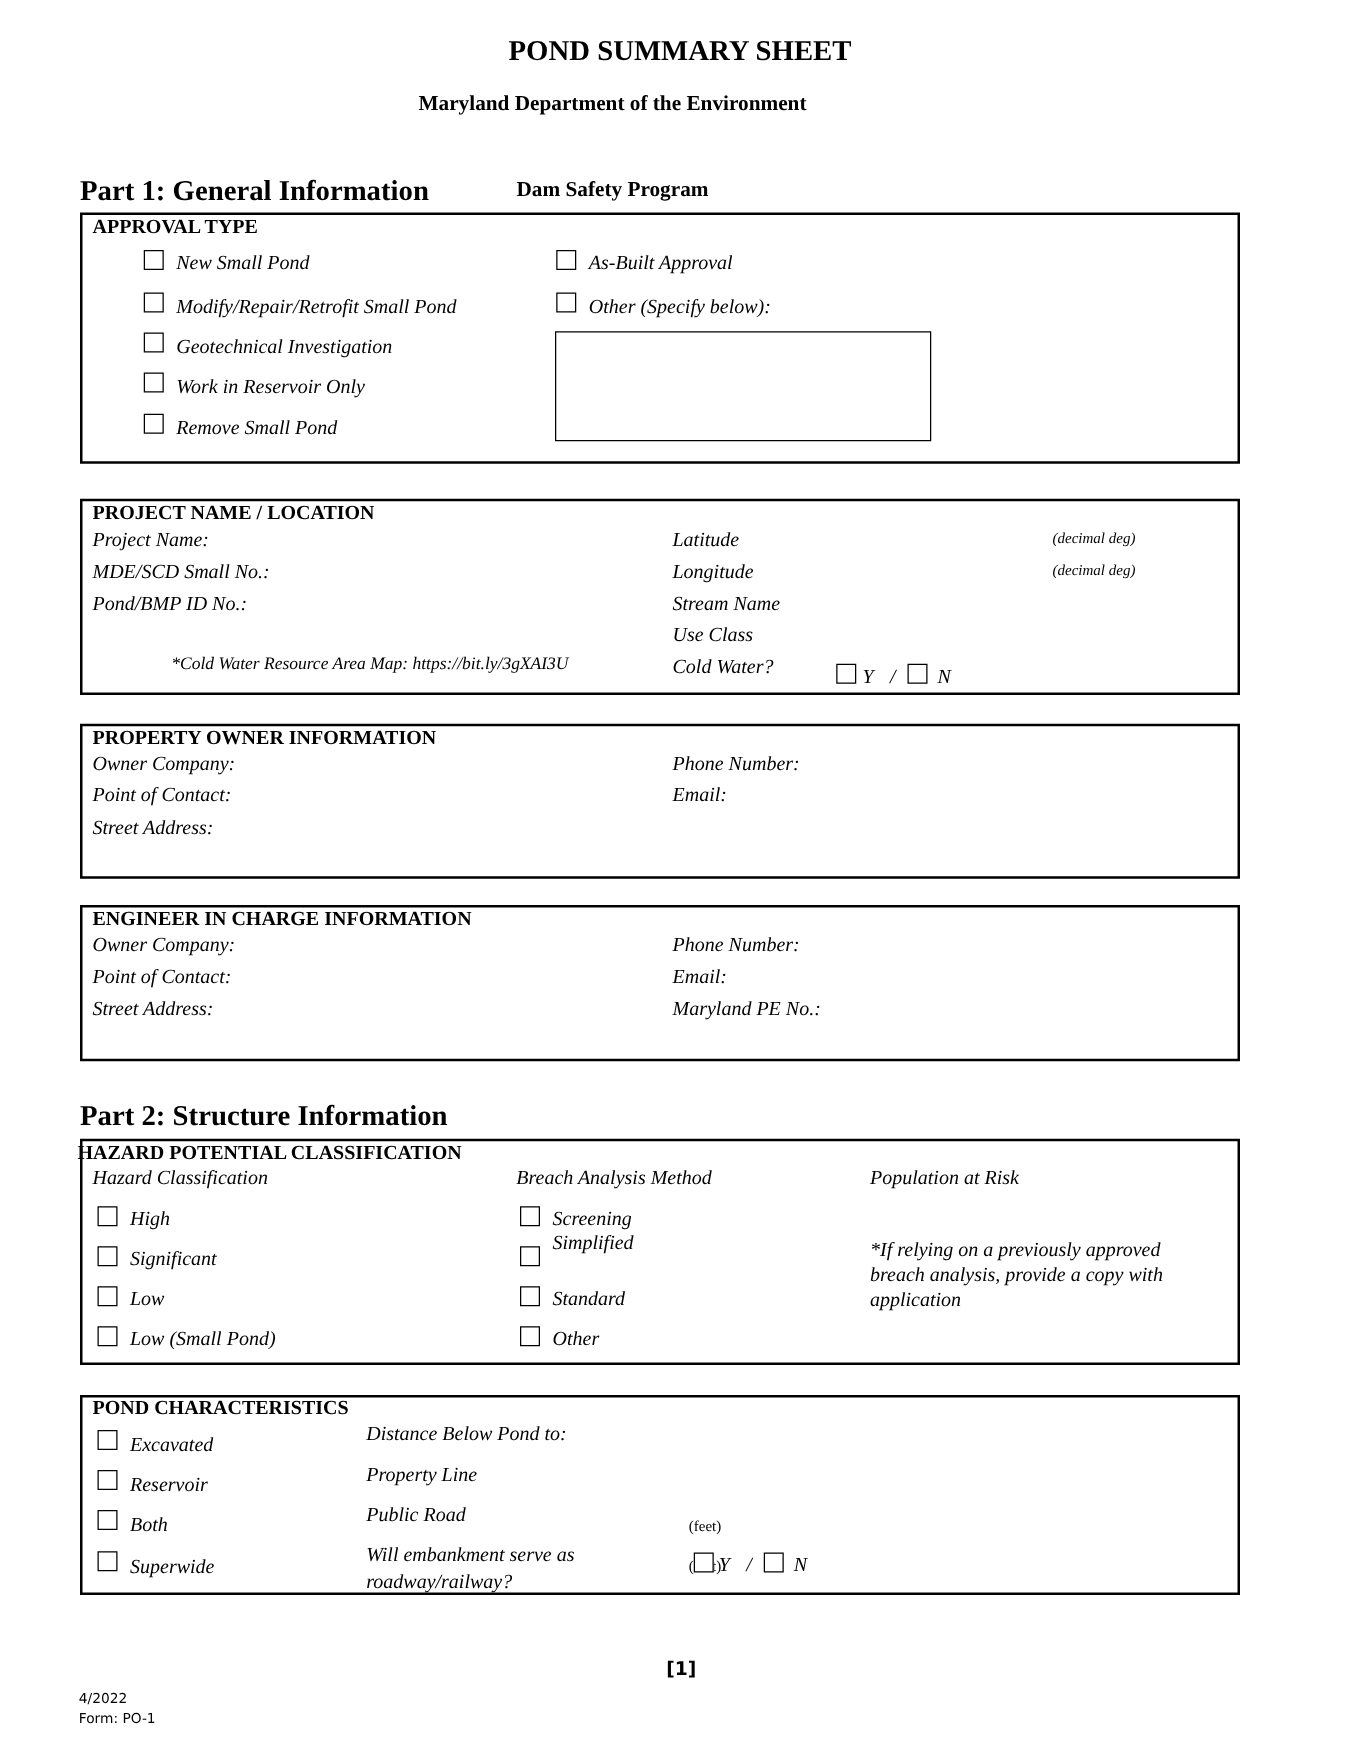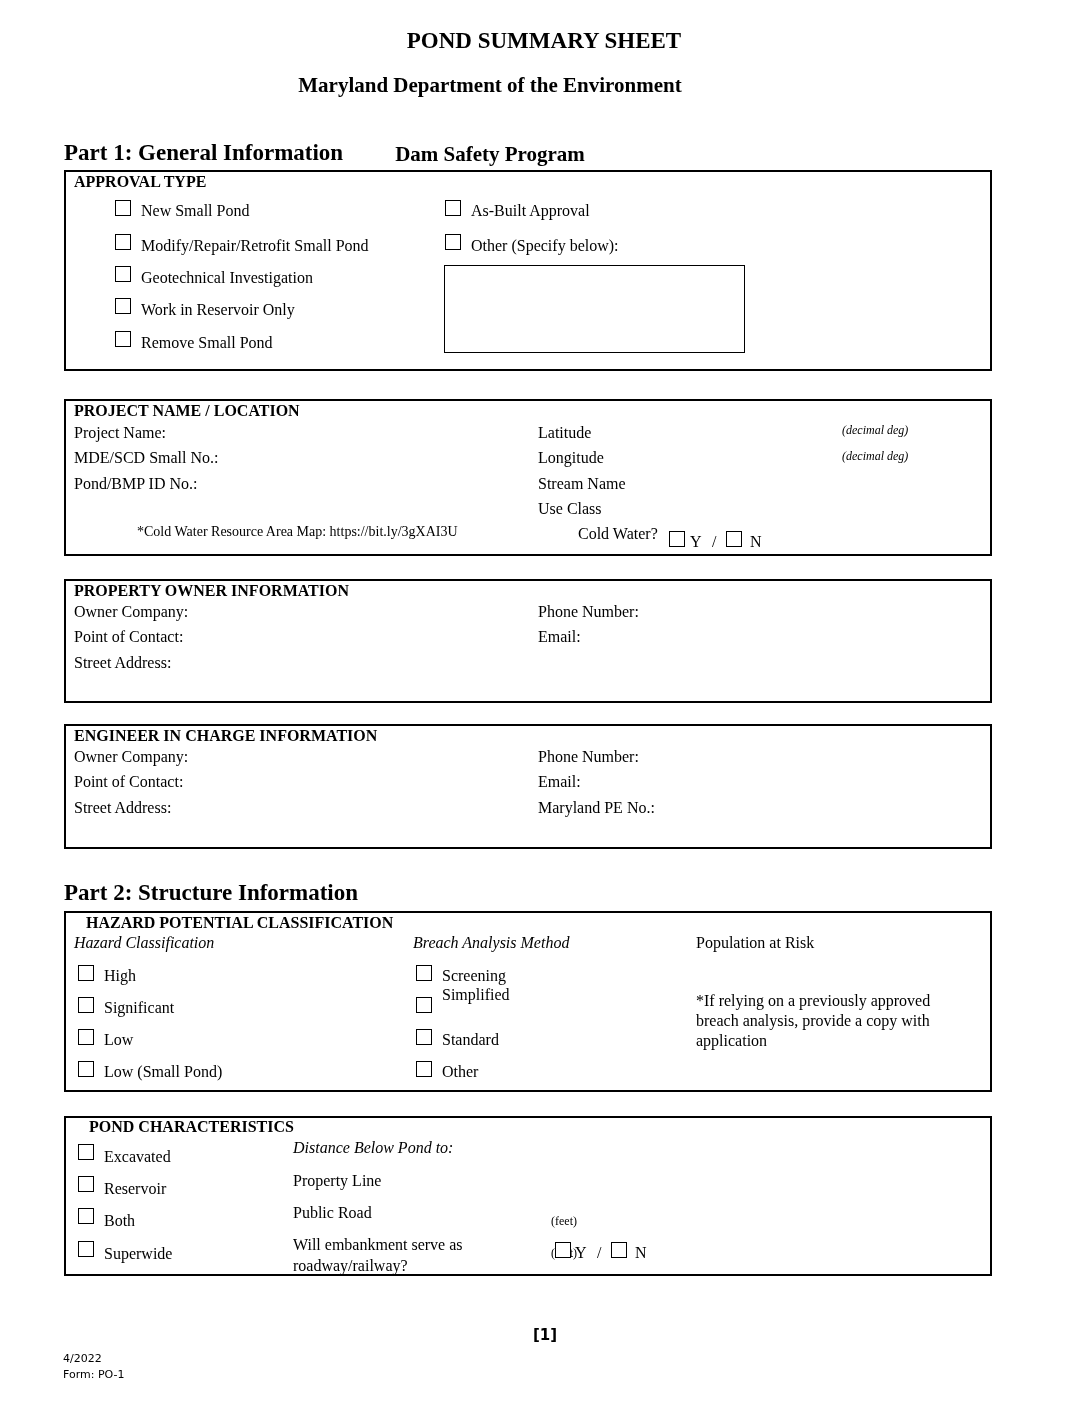--- a/index.html
+++ b/index.html
@@ -1,24 +1,24 @@
 <!DOCTYPE html>
 <html><head>
 <meta charset="utf-8">
 <style>
   html, body { margin: 0; padding: 0; background: #ffffff; }
   body { width: 1088px; height: 1408px; position: relative; overflow: hidden;
          font-family: "Liberation Serif", "DejaVu Serif", serif; color: #000; }
   .abs { position: absolute; white-space: nowrap; }
   .title { font-weight: bold; font-size: 23px; left: 0; width: 1088px; text-align: center; }
-  .subtitle { font-weight: bold; font-size: 21px; left: 0; width: 980px; text-align: center; }
+  .subtitle { font-weight: bold; font-size: 17px; left: 0; width: 980px; text-align: center; }
   .part { font-weight: bold; font-size: 23px; }
   .box { position: absolute; border: 2px solid #000; box-sizing: border-box; }
   .sec { font-weight: bold; font-size: 16px; }
-  .lbl { font-size: 16px; }
+  .lbl { font-size: 16px; font-style: italic; }
   .ital { font-style: italic; }
   .small-ital { font-style: italic; font-size: 12px; }
   .small { font-size: 12px; margin-top: 43px; }
   .cb { position: absolute; width: 16px; height: 16px; border: 1.5px solid #000; box-sizing: border-box; background: #fff; }
   .textarea { position: absolute; border: 1.5px solid #000; box-sizing: border-box; background:#fff; }
   .footer { font-family: "DejaVu Sans", sans-serif; font-size: 11px; }
   .pagenum { font-family: "DejaVu Sans", sans-serif; font-size: 15px; font-weight: bold; }
 </style>
 </head>
 <body>
@@ -55,21 +55,21 @@
 <div class="abs lbl" style="left:74px; top:449px;">MDE/SCD Small No.:</div>
 <div class="abs lbl" style="left:74px; top:475px;">Pond/BMP ID No.:</div>
 <div class="abs lbl" style="left:137px; top:524px; font-size:14px;">*Cold Water Resource Area Map: https://bit.ly/3gXAI3U</div>
 
 <div class="abs lbl" style="left:538px; top:424px;">Latitude</div>
 <div class="abs small-ital" style="left:842px; top:423px;">(decimal deg)</div>
 <div class="abs lbl" style="left:538px; top:449px;">Longitude</div>
 <div class="abs small-ital" style="left:842px; top:449px;">(decimal deg)</div>
 <div class="abs lbl" style="left:538px; top:475px;">Stream Name</div>
 <div class="abs lbl" style="left:538px; top:500px;">Use Class</div>
-<div class="abs lbl" style="left:538px; top:525px;margin-left:40px;">Cold Water?</div>
+<div class="abs lbl" style="left:538px; top:525px;">Cold Water?</div>
 <div class="cb" style="left:669px; top:531px;"></div>
 <div class="abs lbl" style="left:690px; top:533px;">Y</div>
 <div class="abs lbl" style="left:712px; top:533px;">/</div>
 <div class="cb" style="left:726px; top:531px;"></div>
 <div class="abs lbl" style="left:750px; top:533px;">N</div>
 
 <div class="box" style="left:64px; top:579px; width:928px; height:124px;"></div>
 <div class="abs sec" style="left:74px; top:582px;">PROPERTY OWNER INFORMATION</div>
 <div class="abs lbl" style="left:74px; top:603px;">Owner Company:</div>
 <div class="abs lbl" style="left:74px; top:628px;">Point of Contact:</div>
@@ -82,21 +82,21 @@
 <div class="abs lbl" style="left:74px; top:748px;">Owner Company:</div>
 <div class="abs lbl" style="left:74px; top:773px;">Point of Contact:</div>
 <div class="abs lbl" style="left:74px; top:799px;">Street Address:</div>
 <div class="abs lbl" style="left:538px; top:748px;">Phone Number:</div>
 <div class="abs lbl" style="left:538px; top:773px;">Email:</div>
 <div class="abs lbl" style="left:538px; top:799px;">Maryland PE No.:</div>
 
 <div class="abs part" style="left:64px; top:880px;">Part 2: Structure Information</div>
 
 <div class="box" style="left:64px; top:911px; width:928px; height:181px;"></div>
-<div class="abs sec" style="left:86px; top:914px;">HAZARD POTENTIAL CLASSIFICATION</div>
+<div class="abs sec" style="left:62px; top:914px;">HAZARD POTENTIAL CLASSIFICATION</div>
 <div class="abs lbl ital" style="left:74px; top:934px;">Hazard Classification</div>
 <div class="abs lbl ital" style="left:413px; top:934px;">Breach Analysis Method</div>
 <div class="abs lbl" style="left:696px; top:934px;">Population at Risk</div>
 
 <div class="cb" style="left:78px; top:965px;"></div>
 <div class="abs lbl" style="left:104px; top:967px;">High</div>
 <div class="cb" style="left:78px; top:997px;"></div>
 <div class="abs lbl" style="left:104px; top:999px;">Significant</div>
 <div class="cb" style="left:78px; top:1029px;"></div>
 <div class="abs lbl" style="left:104px; top:1031px;">Low</div>
@@ -108,21 +108,21 @@
 <div class="cb" style="left:416px; top:997px;"></div>
 <div class="abs lbl" style="left:442px; top:986px;">Simplified</div>
 <div class="cb" style="left:416px; top:1029px;"></div>
 <div class="abs lbl" style="left:442px; top:1031px;">Standard</div>
 <div class="cb" style="left:416px; top:1061px;"></div>
 <div class="abs lbl" style="left:442px; top:1063px;">Other</div>
 
 <div class="abs lbl" style="left:696px; top:991px; width:270px; white-space:normal; line-height:20px;">*If relying on a previously approved breach analysis, provide a copy with application</div>
 
 <div class="box" style="left:64px; top:1116px; width:928px; height:160px;"></div>
-<div class="abs sec" style="left:74px; top:1118px;margin-left:15px;">POND CHARACTERISTICS</div>
+<div class="abs sec" style="left:74px; top:1118px;">POND CHARACTERISTICS</div>
 
 <div class="cb" style="left:78px; top:1144px;"></div>
 <div class="abs lbl" style="left:104px; top:1148px;">Excavated</div>
 <div class="cb" style="left:78px; top:1176px;"></div>
 <div class="abs lbl" style="left:104px; top:1180px;">Reservoir</div>
 <div class="cb" style="left:78px; top:1208px;"></div>
 <div class="abs lbl" style="left:104px; top:1212px;">Both</div>
 <div class="cb" style="left:78px; top:1241px;"></div>
 <div class="abs lbl" style="left:104px; top:1245px;">Superwide</div>
 

